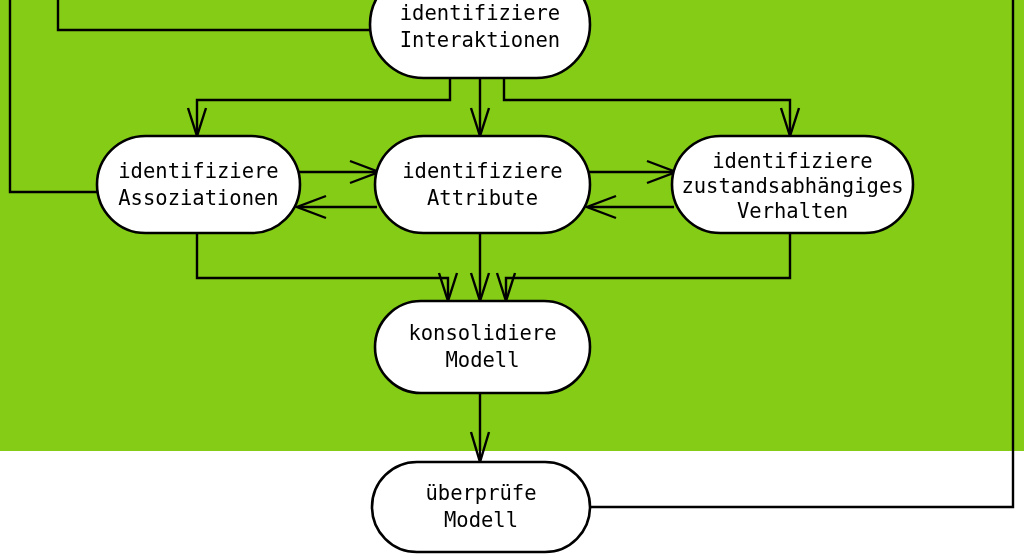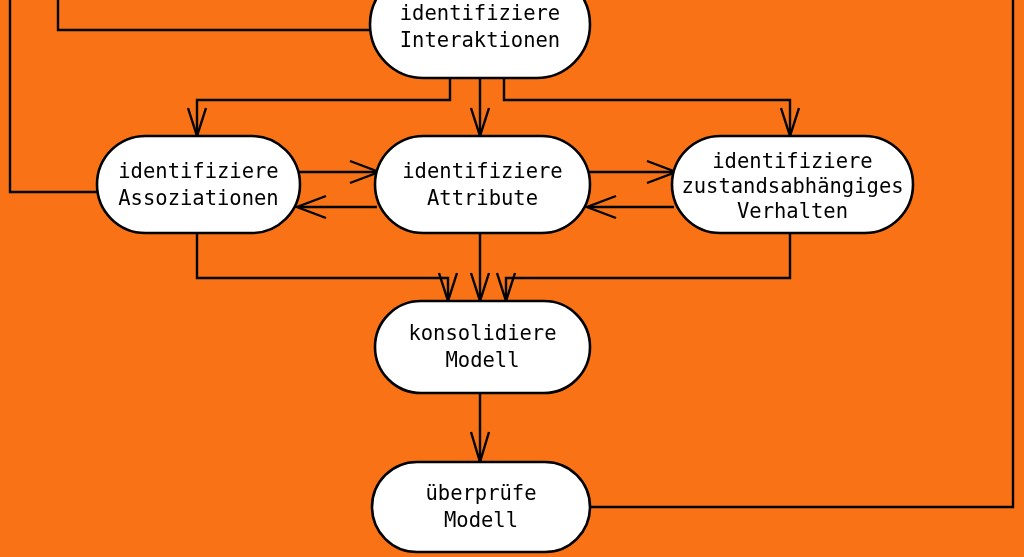--- a/index.html
+++ b/index.html
@@ -10,22 +10,22 @@
   }
   body {
     width: 1024px;
     height: 557px;
     overflow: hidden;
     font-family: "DejaVu Sans Mono", "Liberation Mono", monospace;
   }
   #diagram-root {
     position: relative;
     width: 1024px;
-    height: 557px;
-    background: #f97316;
+    height: 451px;
+    background: #84cc16;
   }
   #diagram-svg {
     position: absolute;
     left: 0;
     top: 0;
     width: 1024px;
     height: 557px;
     display: block;
   }
   .node-shape {

